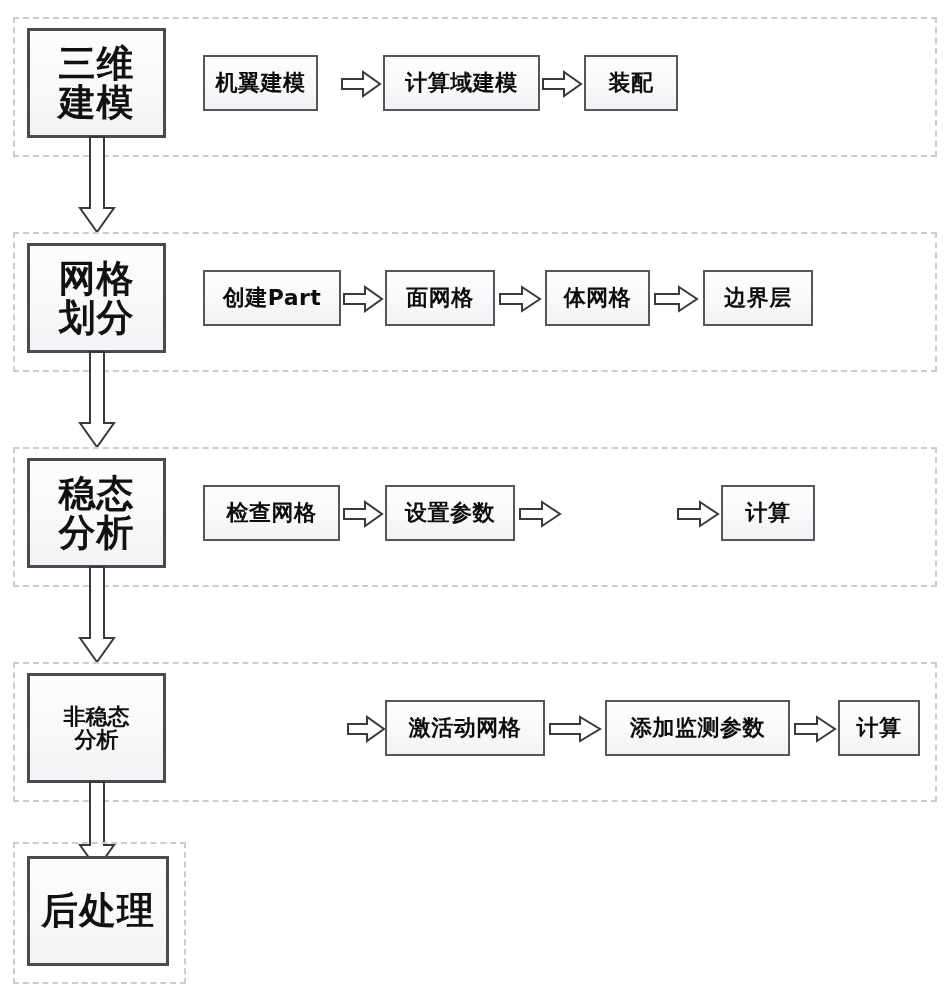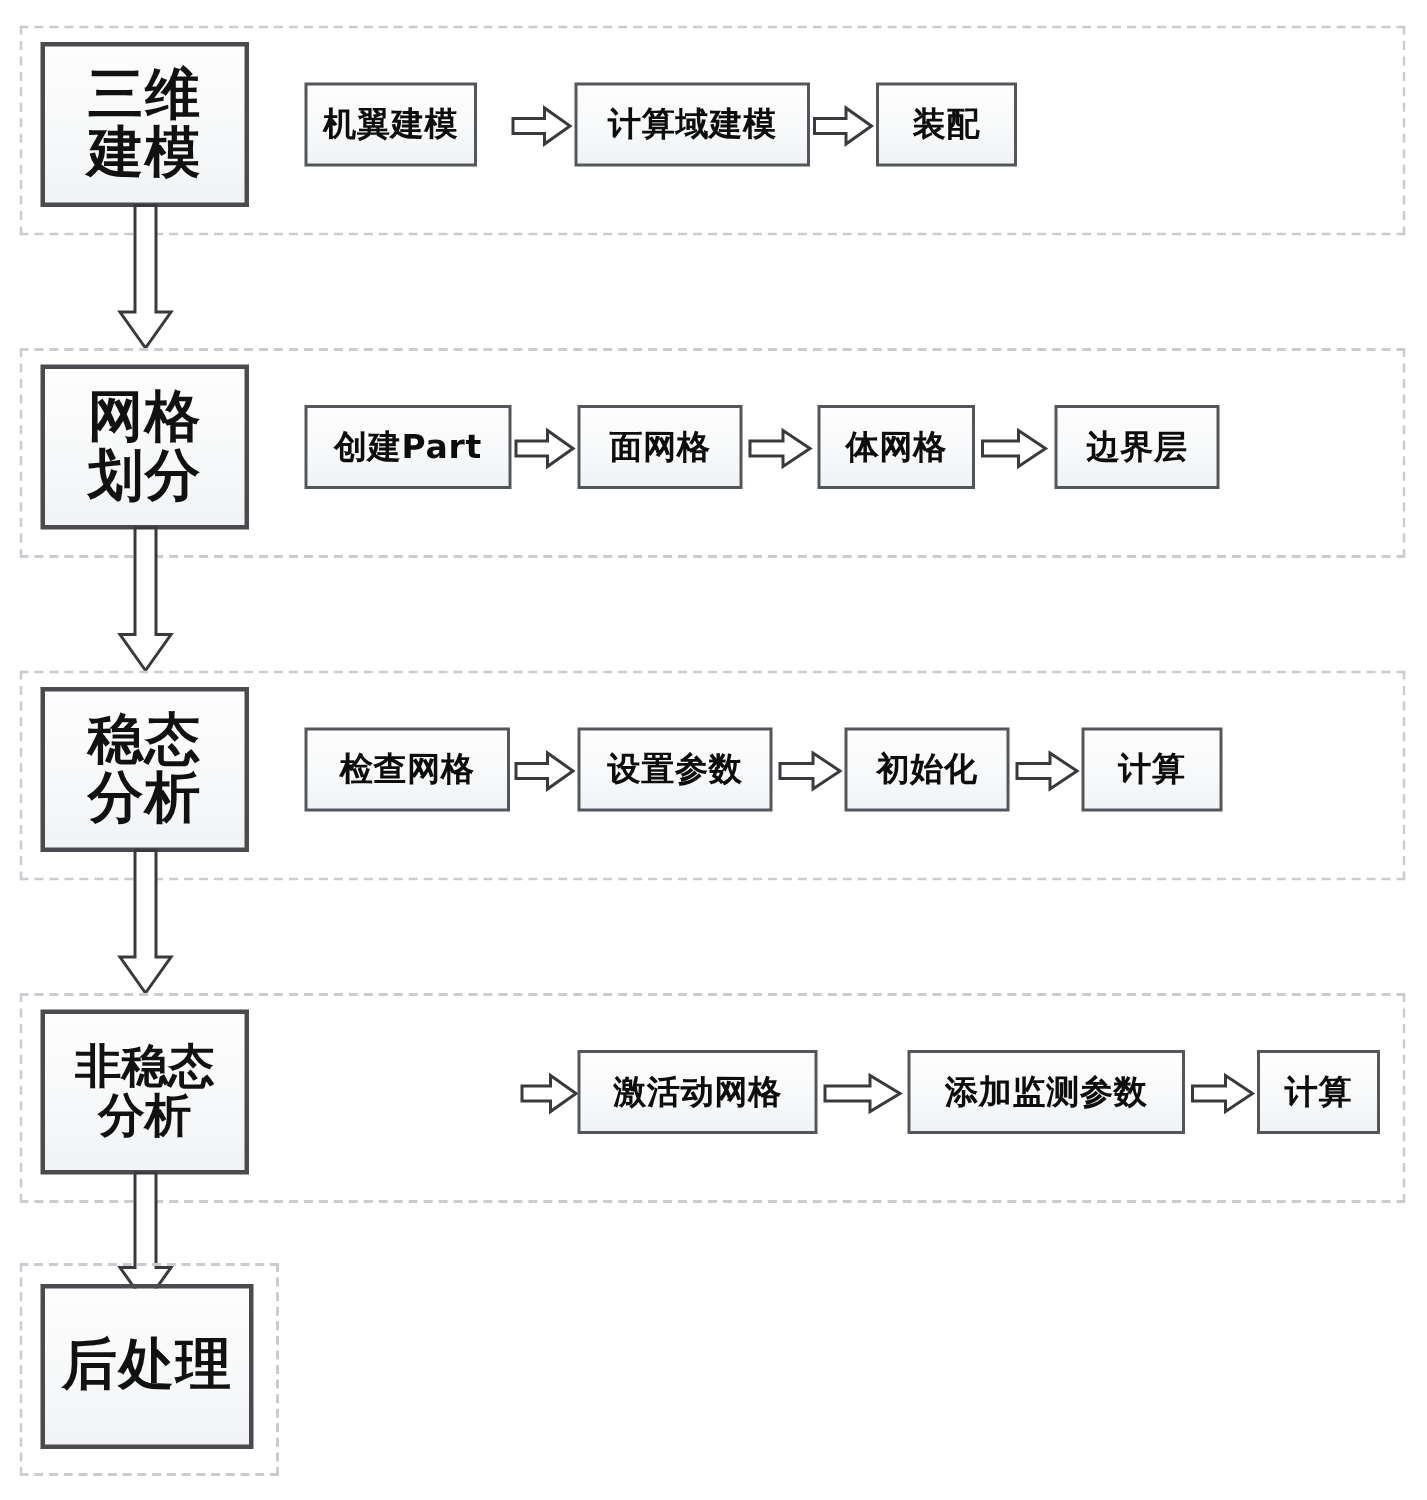--- a/index.html
+++ b/index.html
@@ -35,24 +35,24 @@
     background: linear-gradient(180deg, #fdfdfd 0%, #f7f8f9 60%, #f2f3f5 100%);
     display: flex;
     align-items: center;
     justify-content: center;
     text-align: center;
     color: #111111;
     font-weight: 700;
     font-size: 37px;
     line-height: 1.06;
     letter-spacing: 1px;
-    font-family: Liberation Serif, serif;
+    font-family: Liberation Sans, sans-serif;
   }
   .stage-label.narrow {
-    font-size: 31px;
+    font-size: 22px;
     letter-spacing: 0px;
   }
   .stage-label .txt {
     white-space: pre-line;
     display: block;
   }
 
   
   .step-box {
     position: absolute;
@@ -194,23 +194,20 @@
   <div class="step-box" style="left:385px; top:485px; width:130px; height:56px;">
     <span>设置参数</span>
   </div>
 
   <div class="arrow-h" style="left:519px; top:500px; width:42px; height:28px;">
     <svg width="42" height="28" viewBox="0 0 42 28">
       <polygon class="arrow-shape" points="1,9 23,9 23,2 41,14 23,26 23,19 1,19"></polygon>
     </svg>
   </div>
 
-  <div class="step-box" style="left:563px; top:485px; width:110px; height:56px;">
-    <span>初始化</span>
-  </div>
 
   <div class="arrow-h" style="left:677px; top:500px; width:42px; height:28px;">
     <svg width="42" height="28" viewBox="0 0 42 28">
       <polygon class="arrow-shape" points="1,9 23,9 23,2 41,14 23,26 23,19 1,19"></polygon>
     </svg>
   </div>
 
   <div class="step-box" style="left:721px; top:485px; width:94px; height:56px;">
     <span>计算</span>
   </div>

